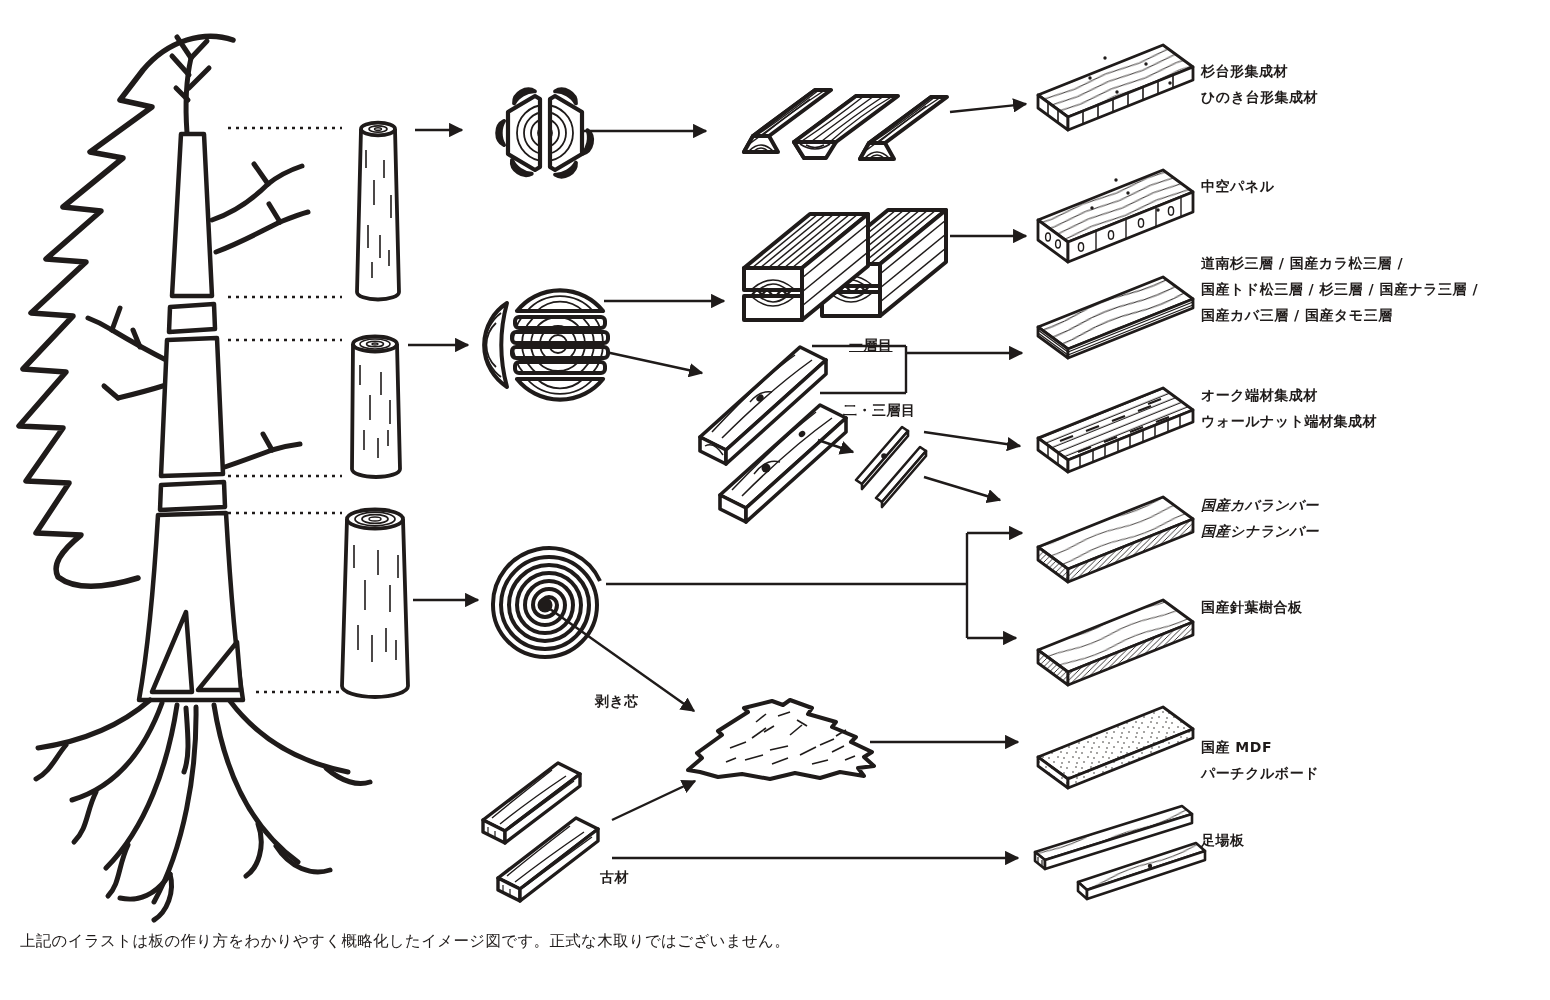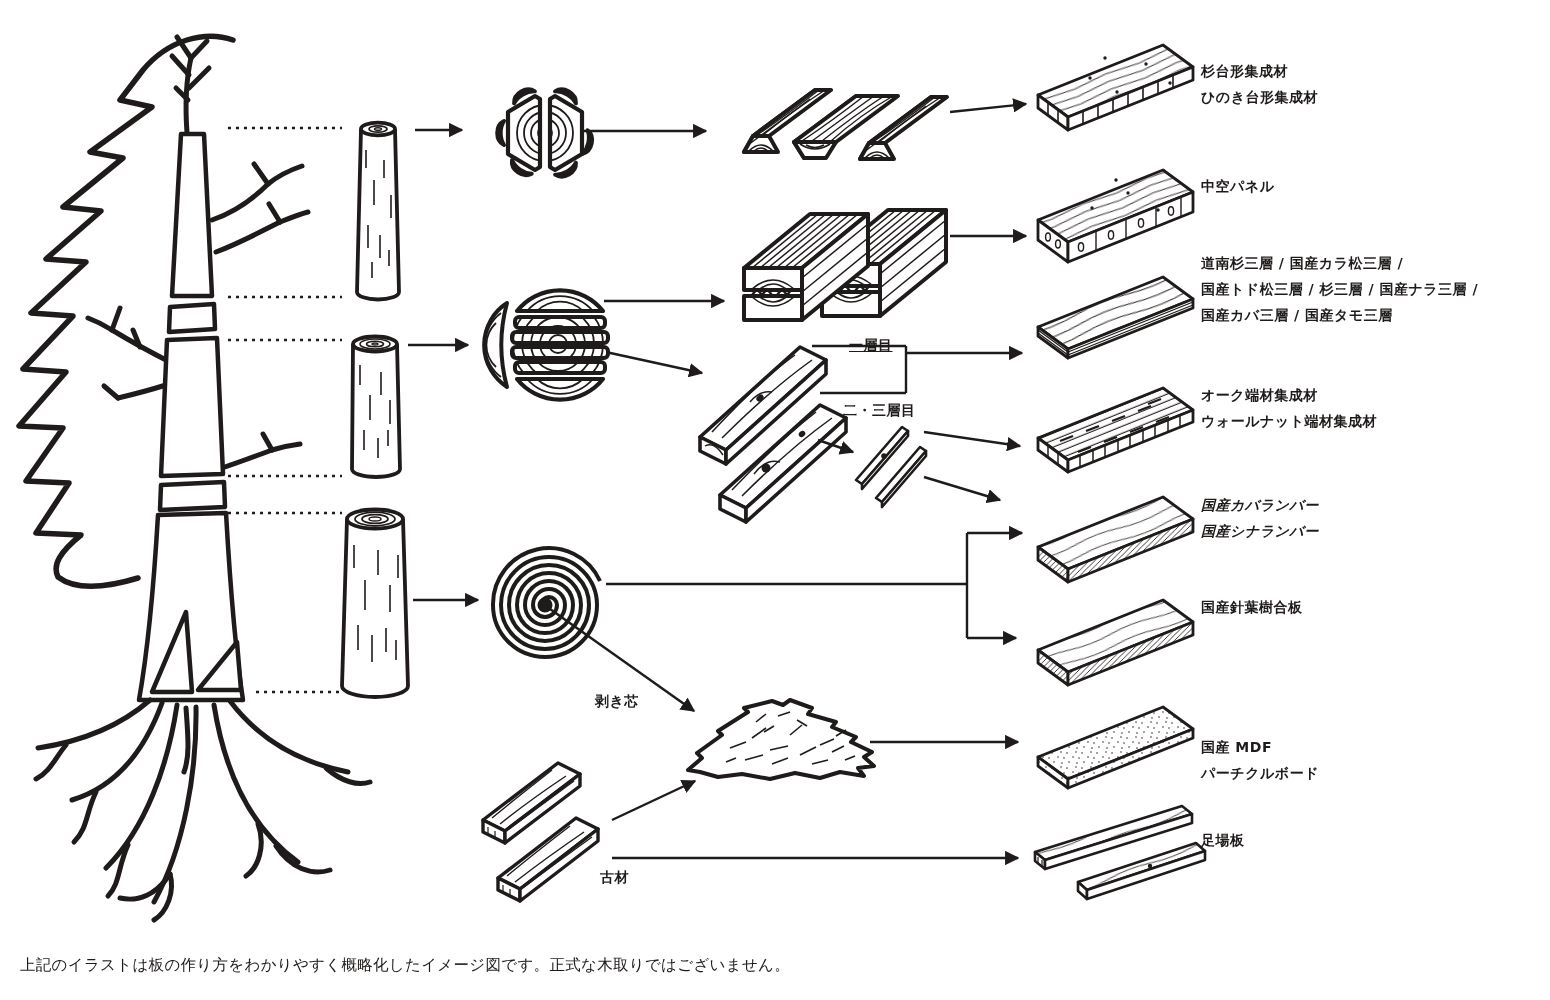--- a/index.html
+++ b/index.html
@@ -565,15 +565,15 @@
   <div>国産針葉樹合板</div>
 </div>
 <div class="label" style="left:1201px;top:702px;margin-top:32px;">
   <div>国産 MDF</div>
   <div>パーチクルボード</div>
 </div>
 <div class="label" style="left:1201px;top:827px;">
   <div>足場板</div>
 </div>
 
-<div class="note" style="left:20px;top:930px;margin-top:24px;">上記のイラストは板の作り方をわかりやすく概略化したイメージ図です。正式な木取りではございません。</div>
+<div class="note" style="left:20px;top:930px;">上記のイラストは板の作り方をわかりやすく概略化したイメージ図です。正式な木取りではございません。</div>
 
 </div>
 
 </body></html>

